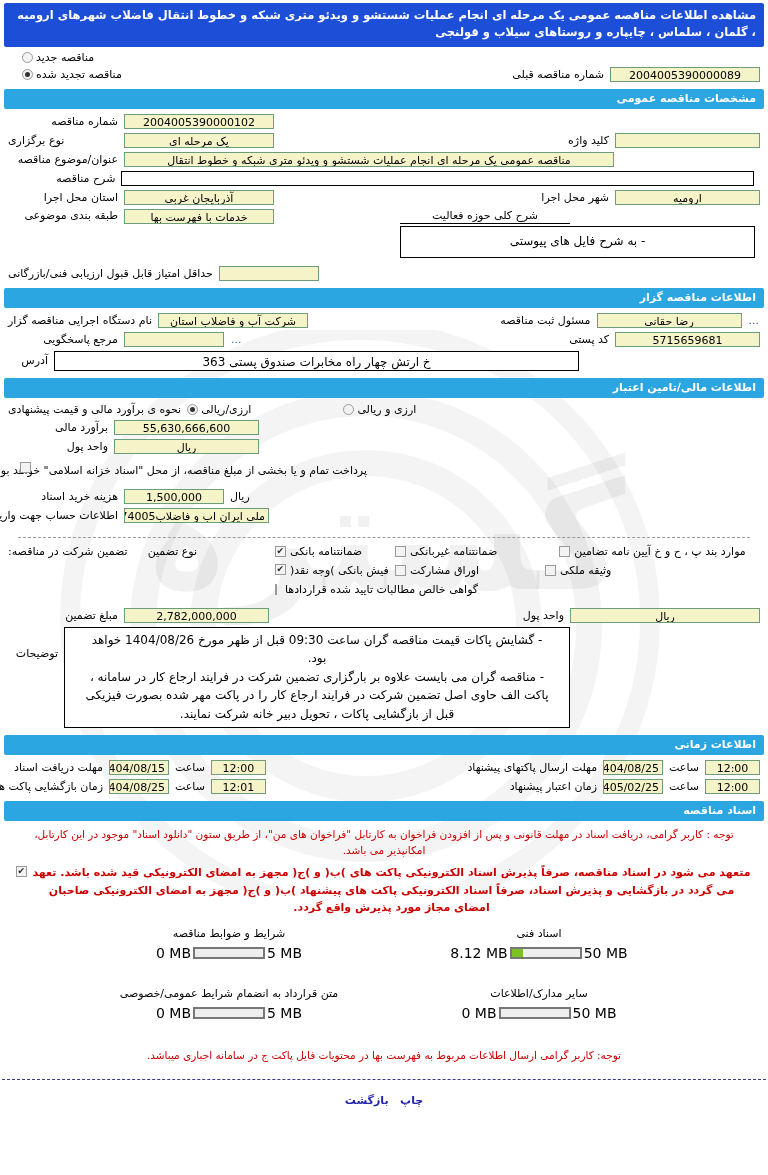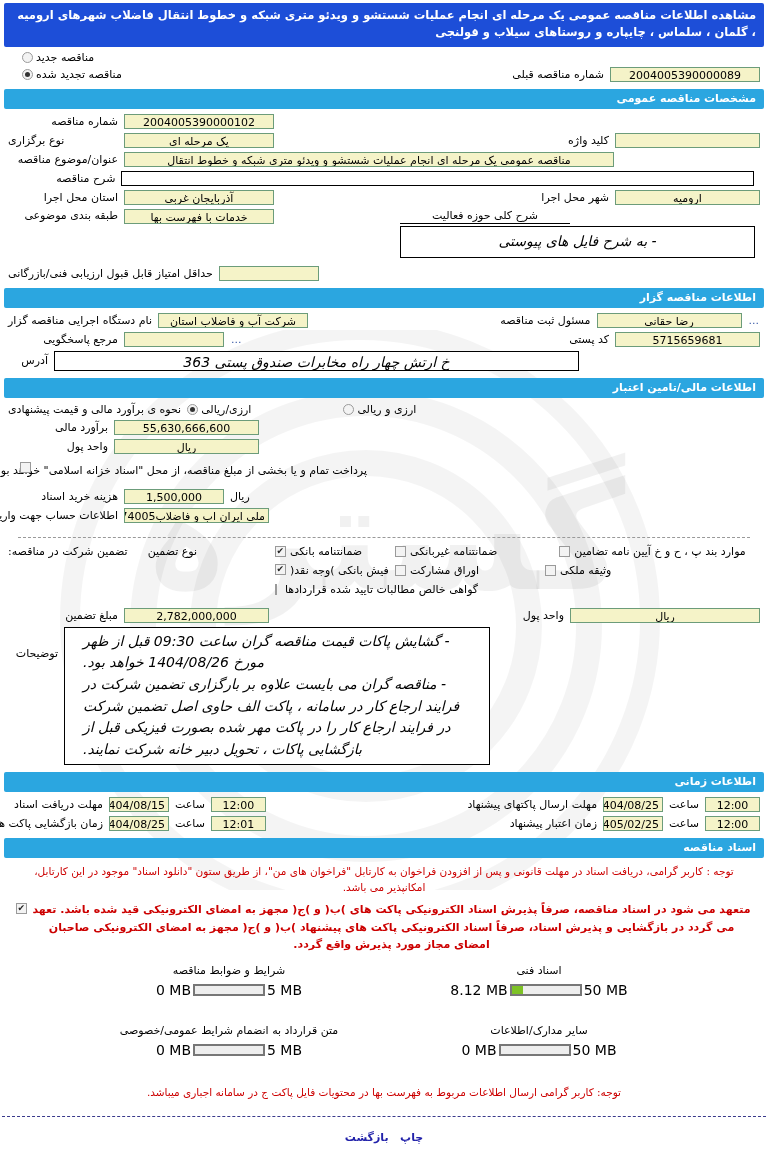--- a/index.html
+++ b/index.html
@@ -103,26 +103,25 @@
   .fld.empty { color: transparent; }
   .w150 { width: 150px; }
   .w100 { width: 100px; }
   .w145 { width: 145px; }
   .w60  { width: 60px; }
   .w55  { width: 55px; }
   .w190 { width: 190px; }
   .box {
     border: 1px solid #000;
     background: #fff;
-    font-size: 14px;
+    font-size: 12px;
     padding: 2px 4px;
     box-sizing: border-box;
     text-align: right;
     line-height: 1.55;
-    font-style: italic;
   }
   .radio, .cbox {
     display: inline-block;
     width: 11px;
     height: 11px;
     border: 1px solid #9a9a9a;
     background: #f3f3f3;
     box-sizing: border-box;
     vertical-align: -1px;
     position: relative;
@@ -428,21 +427,21 @@
   <div class="row" style="padding-top:10px;">
     <span class="fld w190">ریال</span>
     <span class="lbl">واحد پول</span>
     <div class="spacer"></div>
     <span class="fld w145">2,782,000,000</span>
     <span class="lbl" style="width:110px; text-align:right;">مبلغ تضمین</span>
   </div>
 
   <div class="row" style="align-items:flex-start;">
     <div class="spacer"></div>
-    <span class="box" style="width:426px; min-height:58px; white-space:pre-line; text-align:left; padding:3px 18px;">- گشایش پاکات قیمت مناقصه گران ساعت 09:30 قبل از ظهر مورخ 1404/08/26 خواهد بود.
+    <span class="box" style="width:506px; min-height:58px; white-space:pre-line; text-align:center; padding:3px 18px;">- گشایش پاکات قیمت مناقصه گران ساعت 09:30 قبل از ظهر مورخ 1404/08/26 خواهد بود.
 - مناقصه گران می بایست علاوه بر بارگزاری تضمین شرکت در فرایند ارجاع کار در سامانه ، پاکت الف حاوی اصل تضمین شرکت در فرایند ارجاع کار را در پاکت مهر شده بصورت فیزیکی قبل از بازگشایی پاکات ، تحویل دبیر خانه شرکت نمایند.</span>
     <span class="lbl" style="width:50px; text-align:right; padding-top:20px;">توضیحات</span>
   </div>
 
   <div class="section-bar">اطلاعات زمانی</div>
 
   <div class="row">
     <span class="fld w55">12:00</span>
     <span class="lbl">ساعت</span>
     <span class="fld w60">1404/08/25</span>

